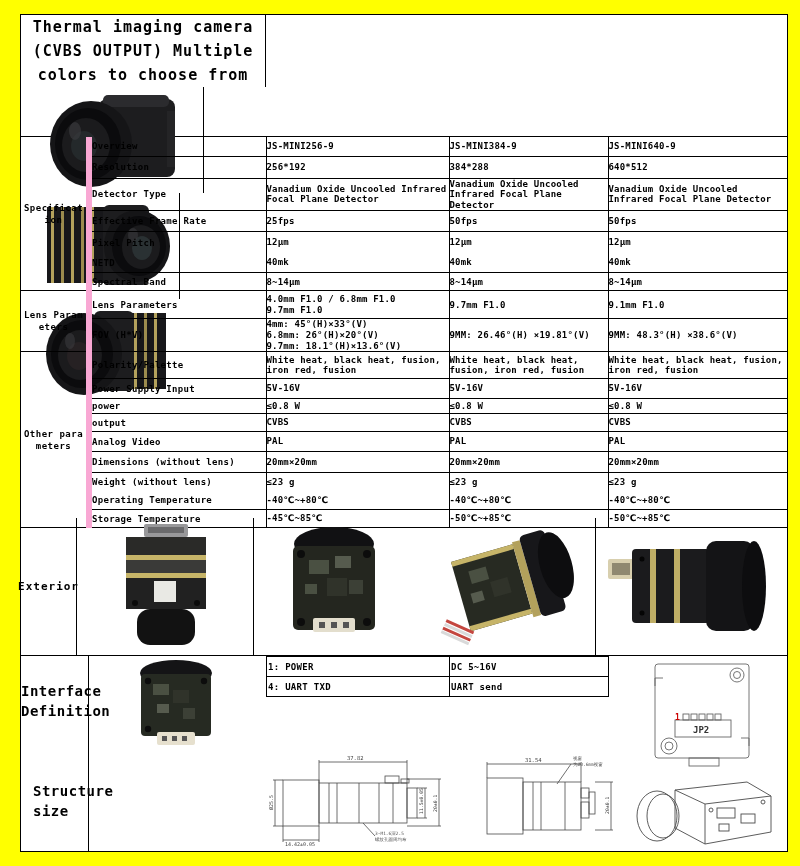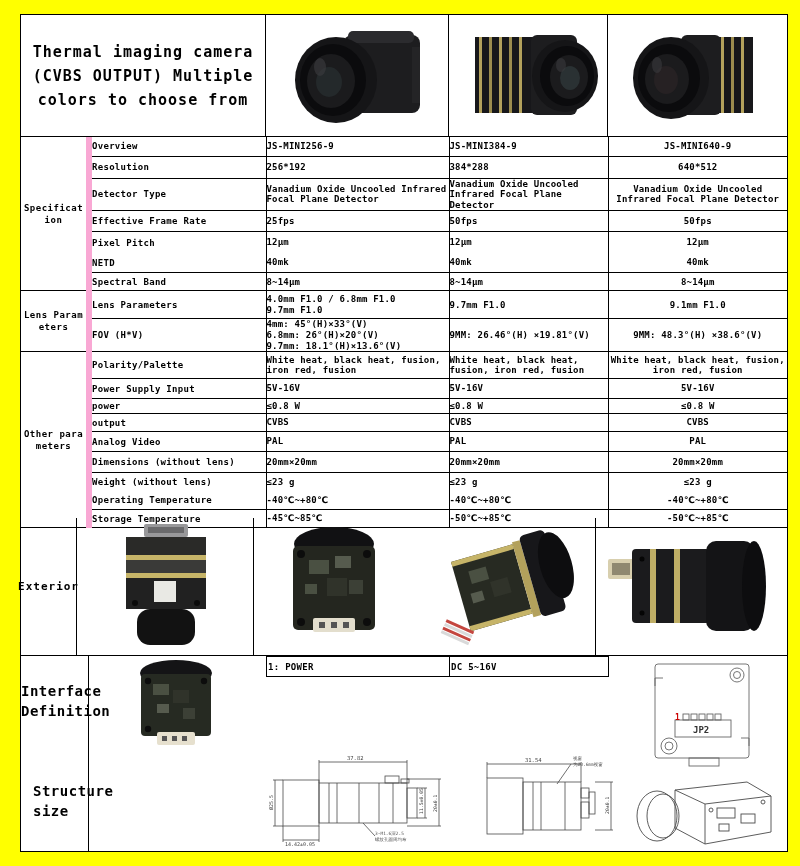--- a/index.html
+++ b/index.html
@@ -1,35 +1,35 @@
 <!DOCTYPE html>
 <html><head>
 <meta charset="utf-8">
 <style>
   html,body{margin:0;padding:0;}
   body{font-family:"DejaVu Sans Mono","DejaVu Sans",monospace;}
   .page{position:relative;width:800px;height:866px;background:#ffff00;overflow:hidden;}
   .content{position:absolute;left:20px;top:14px;width:766px;height:836px;background:#ffffff;border:1px solid #000;box-sizing:content-box;}
 
   
-  .top-band{position:absolute;left:0;top:0;width:766px;height:122px;display:flex;border-bottom:1px solid #000;box-sizing:border-box;}
+  .top-band{position:absolute;left:0;top:0;width:766px;height:122px;display:flex;border-bottom:1px solid #000;box-sizing:border-box;flex-direction:column;}
   .title-cell{width:245px;box-sizing:border-box;border-right:1px solid #000;display:flex;align-items:center;justify-content:center;}
   .title-text{font-weight:bold;font-size:15px;line-height:1.6;letter-spacing:1px;text-align:center;color:#000;white-space:pre-line;}
   .photo-cell{box-sizing:border-box;display:flex;align-items:center;justify-content:center;}
   .pc1{width:183px;border-right:1px solid #000;}
   .pc2{width:159px;border-right:1px solid #000;}
   .pc3{width:179px;}
 
   
   table.spec{position:absolute;left:0;top:122px;width:766px;border-collapse:collapse;table-layout:fixed;}
   table.spec td{padding:0;font-size:9px;font-weight:bold;color:#000;vertical-align:middle;}
   td.group-cell{border-right:6px solid #f9a8d4;border-bottom:1px solid #000;text-align:center;font-size:11px;line-height:1.35;word-break:break-all;letter-spacing:0.5px;}
   td.rlabel{border-right:1px solid #000;border-bottom:1px solid #000;padding-left:7px;letter-spacing:0.3px;}
   td.vcell{border-right:1px solid #000;border-bottom:1px solid #000;padding-left:4px;line-height:1.18;white-space:pre-line;letter-spacing:0.2px;}
-  td.vcell.last{border-right:none;text-align:center;}
+  td.vcell.last{border-right:none;}
   .spec tr:nth-child(1){height:19px}.spec tr:nth-child(2){height:22px}
   .spec tr:nth-child(3){height:26px}.spec tr:nth-child(4){height:21px}
   .spec tr:nth-child(5){height:21px}.spec tr:nth-child(6){height:20px}
   .spec tr:nth-child(7){height:18px}.spec tr:nth-child(8){height:28px}
   .spec tr:nth-child(9){height:30px}.spec tr:nth-child(10){height:27px}
   .spec tr:nth-child(11){height:20px}.spec tr:nth-child(12){height:15px}
   .spec tr:nth-child(13){height:18px}.spec tr:nth-child(14){height:20px}
   .spec tr:nth-child(15){height:21px}.spec tr:nth-child(16){height:19px}
   .spec tr:nth-child(17){height:18px}.spec tr:nth-child(18){height:18px}
   .spec tr:nth-child(5) td.rlabel,.spec tr:nth-child(5) td.vcell{border-bottom:none;}
@@ -343,20 +343,24 @@
 
         <table class="iface">
           <colgroup>
               <col style="width:183px">
               <col style="width:159px">
             </colgroup>
           <tbody>
               <tr>
                 <td>1: POWER</td>
                 <td>DC 5~16V</td>
+              </tr>
+              <tr>
+                <td>4: UART TXD</td>
+                <td>UART send</td>
               </tr>
             </tbody>
         </table>
 
         <div class="jp2-wrap">
           <svg width="170" height="112" viewBox="0 0 170 112">
             <g fill="none" stroke="#666" stroke-width="0.9">
               <rect x="38" y="4" width="94" height="94" rx="3"></rect>
               <path d="M38 18 l8 0 m-8 8 l0 -8"></path>
               <path d="M132 78 l-8 0 m8 8 l0 -8"></path>

